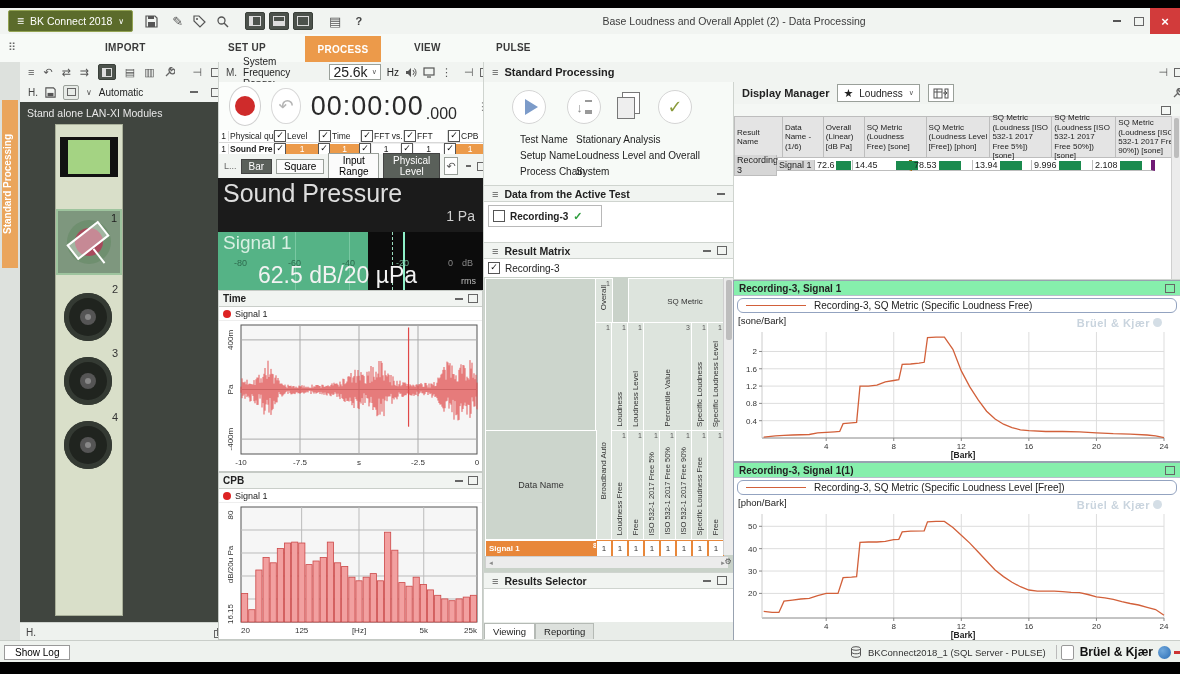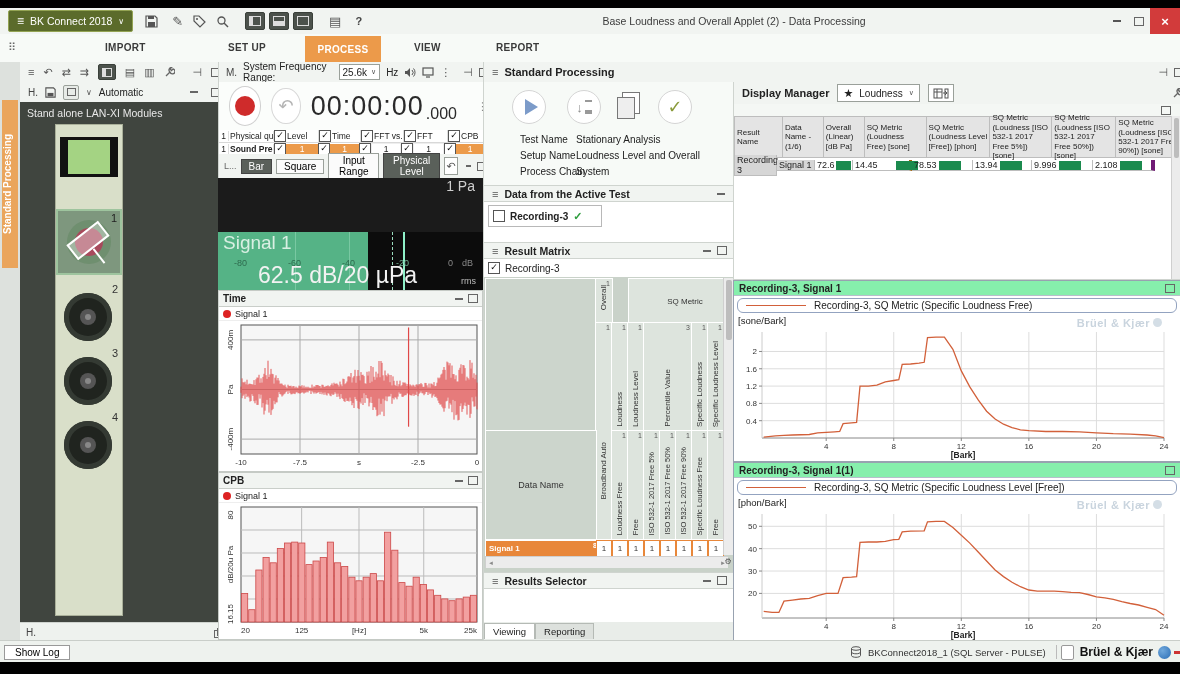--- a/index.html
+++ b/index.html
@@ -91,21 +91,21 @@
   </div>
 
   <div class="a" style="left:0;top:34px;width:1180px;height:28px;background:#f7faf7;border-bottom:1px solid #d8dcd8">
     <span class="a ib" style="left:8px;top:7px;font-size:11px;color:#666">⠿</span>
     <span class="a tabtxt" style="left:105px;top:8px">IMPORT</span>
     <span class="a tabtxt" style="left:228px;top:8px">SET UP</span>
     <div class="a f" style="left:305px;top:2px;width:76px;height:26px;background:#ec9a4a;justify-content:center">
       <span class="tabtxt" style="color:#fff">PROCESS</span>
     </div>
     <span class="a tabtxt" style="left:414px;top:8px">VIEW</span>
-    <span class="a tabtxt" style="left:496px;top:8px">REPORT</span>
+    <span class="a tabtxt" style="left:496px;top:8px">PULSE</span>
   </div>
 
   <div class="a" style="left:0;top:62px;width:20px;height:578px;background:#dde1dd;border-right:1px solid #c5cac5">
     <div class="a vt" style="left:2px;top:38px;width:16px;height:160px;background:#eaa55c;color:#fff;font-size:10px;font-weight:bold;text-align:center;padding:4px 0">Standard Processing</div>
   </div>
 
   <div class="a f" style="left:20px;top:62px;width:198px;height:20px;background:#f1f4f1;border-bottom:1px solid #cfd4cf;gap:9px;padding-left:8px">
     <span class="ib">≡</span>
     <span class="ib">↶</span>
     <span class="ib">⇄</span>
@@ -180,21 +180,21 @@
     <span style="position:relative;width:10px;height:9px">
       <span class="a" style="left:0;top:2px;width:7px;height:6px;border:1px solid #666"></span>
       <span class="a" style="left:3px;top:0;width:7px;height:6px;border:1px solid #666;background:#eef2ee"></span>
     </span>
   </div>
 
   <div class="a f" style="left:218px;top:62px;width:265px;height:20px;background:#f1f4f1;border-bottom:1px solid #cfd4cf;border-left:1px solid #cfd4cf;gap:6px;padding-left:7px">
     <span style="font-size:10px;color:#444">M.</span>
     <span style="font-size:10px">System Frequency Range:</span>
     <span class="f" style="border:1px solid #9aa09a;background:#fff;height:14px;padding:0 3px;gap:4px">
-      <span style="font-size:10px">25.6k</span>
+      <span style="font-size:14px">25.6k</span>
       <span style="font-size:7px;color:#555">∨</span>
     </span>
     <span style="font-size:10px">Hz</span>
     <span class="ib">
       <svg width="12" height="11" viewBox="0 0 12 11">
           <path d="M1 4h2l3-3v9L3 7H1z" fill="#555"></path>
           <path d="M8 3a3.5 3.5 0 010 5M9.5 1.5a6 6 0 010 8" fill="none" stroke="#555"></path>
         </svg>
     </span>
     <span class="ib">
@@ -277,20 +277,21 @@
     <button class="tbtn">Square</button>
     <button class="tbtn">Input Range</button>
     <button class="tbtn on">Physical Level</button>
     <span class="ib" style="border:1px solid #9aa09a;width:18px;height:16px;background:#fff">↶</span>
     <span style="flex:1"></span>
     <span class="mindash"></span>
     <span class="bx" style="margin:0 5px 0 2px"></span>
   </div>
 
   <div class="a" style="left:218px;top:178px;width:265px;height:112px;background:#1b1b1b">
+    <div style="color:#dedede;font-size:25px;padding:1px 0 0 5px">Sound Pressure</div>
     <div style="color:#cfcfcf;font-size:14px;text-align:right;padding-right:8px">1 Pa</div>
     <div class="a" style="left:0;top:54px;width:265px;height:58px;background:#0c0c0c">
       <div class="a" style="left:0;top:0;width:150px;height:58px;background:#55b386"></div>
       <div class="a" style="left:77px;top:0;width:1px;height:58px;background:#79c8a2"></div>
       <div class="a" style="left:131px;top:0;width:1px;height:58px;background:#79c8a2"></div>
       <div class="a" style="left:174px;top:0;width:1px;height:58px;border-left:1px dashed #9adbbc"></div>
       <div class="a" style="left:185px;top:0;width:2px;height:58px;background:#8ef0c8"></div>
       <span class="a" style="left:5px;top:0;font-size:19px;color:#d9efe3">Signal 1</span>
       <span class="a" style="left:16px;top:26px;font-size:9px;color:#2e6b4e">-80</span>
       <span class="a" style="left:70px;top:26px;font-size:9px;color:#2e6b4e">-60</span>

